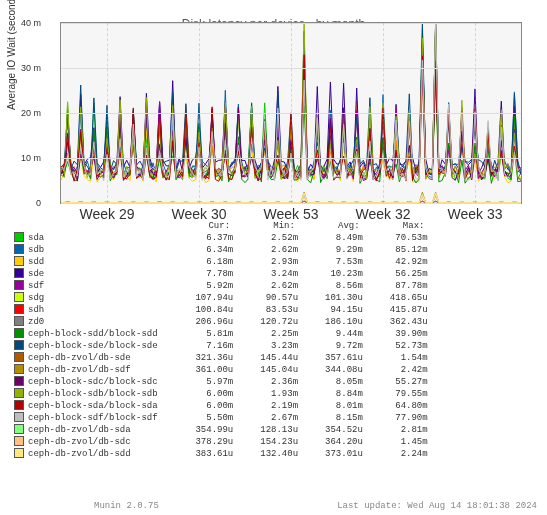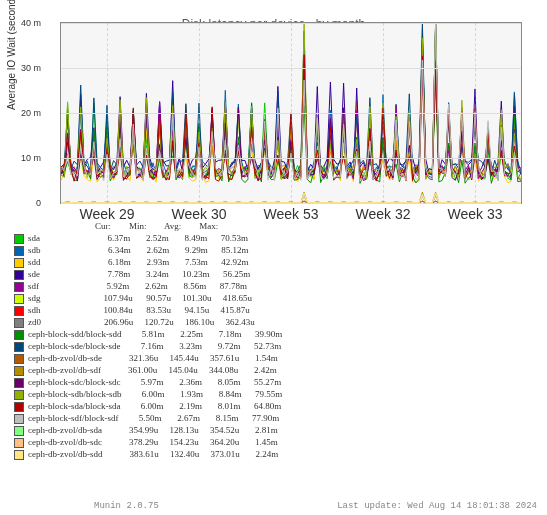--- a/index.html
+++ b/index.html
@@ -80,31 +80,31 @@
     transform: rotate(-90deg);
     transform-origin: right top;
     font-size: 8px;
     color: #aaa;
     white-space: nowrap;
   }
   .legend {
     position: absolute;
     left: 14px;
     top: 220px;
-    font-family: Liberation Serif, serif;
+    font-family: Liberation Mono, monospace;
     font-size: 9px;
     color: #333;
     line-height: 12px;
   }
   .legend-header {
     white-space: pre;
   }
   .legend-row {
     display: flex;
-    align-items: flex-end;
+    align-items: flex-start;
     white-space: pre;
   }
   .color-box {
     width: 8px;
     height: 8px;
     border: 1px solid #555;
     margin-right: 4px;
     flex-shrink: 0;
   }
   .footer {
@@ -185,21 +185,21 @@
     <div class="legend-header">                                    Cur:        Min:        Avg:        Max:</div>
     <div id="legend-rows">
         <div class="legend-row"><div class="color-box" style="background: rgb(0, 204, 0);"></div><span>sda                              6.37m       2.52m       8.49m      70.53m</span></div>
         <div class="legend-row"><div class="color-box" style="background: rgb(0, 102, 179);"></div><span>sdb                              6.34m       2.62m       9.29m      85.12m</span></div>
         <div class="legend-row"><div class="color-box" style="background: rgb(255, 204, 0);"></div><span>sdd                              6.18m       2.93m       7.53m      42.92m</span></div>
         <div class="legend-row"><div class="color-box" style="background: rgb(51, 0, 153);"></div><span>sde                              7.78m       3.24m      10.23m      56.25m</span></div>
         <div class="legend-row"><div class="color-box" style="background: rgb(153, 0, 153);"></div><span>sdf                              5.92m       2.62m       8.56m      87.78m</span></div>
         <div class="legend-row"><div class="color-box" style="background: rgb(204, 255, 0);"></div><span>sdg                            107.94u      90.57u     101.30u     418.65u</span></div>
         <div class="legend-row"><div class="color-box" style="background: rgb(255, 0, 0);"></div><span>sdh                            100.84u      83.53u      94.15u     415.87u</span></div>
         <div class="legend-row"><div class="color-box" style="background: rgb(128, 128, 128);"></div><span>zd0                            206.96u     120.72u     186.10u     362.43u</span></div>
-        <div class="legend-row"><div class="color-box" style="background: rgb(0, 143, 0);"></div><span>ceph-block-sdd/block-sdd         5.81m       2.25m       7.18m      39.90m</span></div>
+        <div class="legend-row"><div class="color-box" style="background: rgb(0, 143, 0);"></div><span>ceph-block-sdd/block-sdd         5.81m       2.25m       9.44m      39.90m</span></div>
         <div class="legend-row"><div class="color-box" style="background: rgb(0, 72, 125);"></div><span>ceph-block-sde/block-sde         7.16m       3.23m       9.72m      52.73m</span></div>
         <div class="legend-row"><div class="color-box" style="background: rgb(179, 90, 0);"></div><span>ceph-db-zvol/db-sde            321.36u     145.44u     357.61u       1.54m</span></div>
         <div class="legend-row"><div class="color-box" style="background: rgb(179, 143, 0);"></div><span>ceph-db-zvol/db-sdf            361.00u     145.04u     344.08u       2.42m</span></div>
         <div class="legend-row"><div class="color-box" style="background: rgb(107, 0, 107);"></div><span>ceph-block-sdc/block-sdc         5.97m       2.36m       8.05m      55.27m</span></div>
         <div class="legend-row"><div class="color-box" style="background: rgb(143, 179, 0);"></div><span>ceph-block-sdb/block-sdb         6.00m       1.93m       8.84m      79.55m</span></div>
         <div class="legend-row"><div class="color-box" style="background: rgb(179, 0, 0);"></div><span>ceph-block-sda/block-sda         6.00m       2.19m       8.01m      64.80m</span></div>
         <div class="legend-row"><div class="color-box" style="background: rgb(190, 190, 190);"></div><span>ceph-block-sdf/block-sdf         5.50m       2.67m       8.15m      77.90m</span></div>
         <div class="legend-row"><div class="color-box" style="background: rgb(128, 255, 128);"></div><span>ceph-db-zvol/db-sda            354.99u     128.13u     354.52u       2.81m</span></div>
         <div class="legend-row"><div class="color-box" style="background: rgb(255, 192, 128);"></div><span>ceph-db-zvol/db-sdc            378.29u     154.23u     364.20u       1.45m</span></div>
         <div class="legend-row"><div class="color-box" style="background: rgb(255, 230, 128);"></div><span>ceph-db-zvol/db-sdd            383.61u     132.40u     373.01u       2.24m</span></div>

